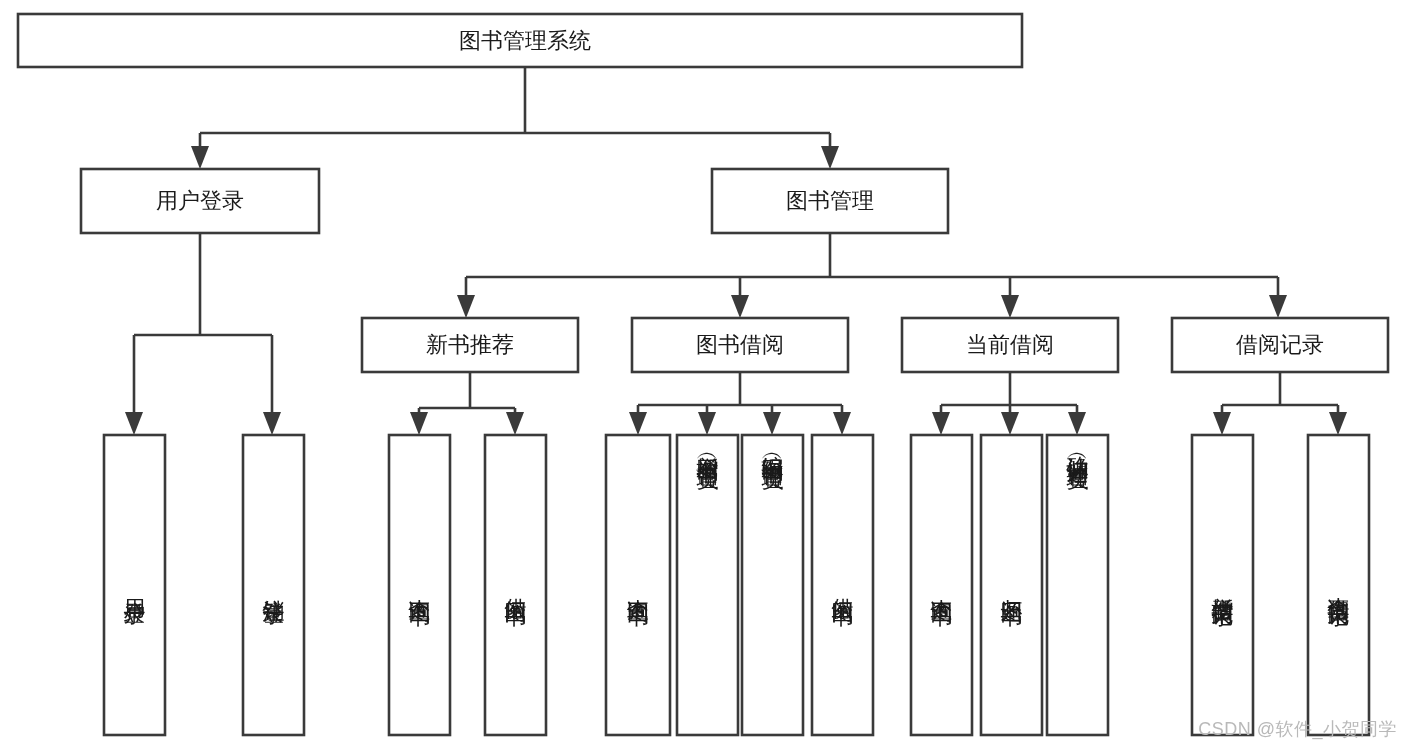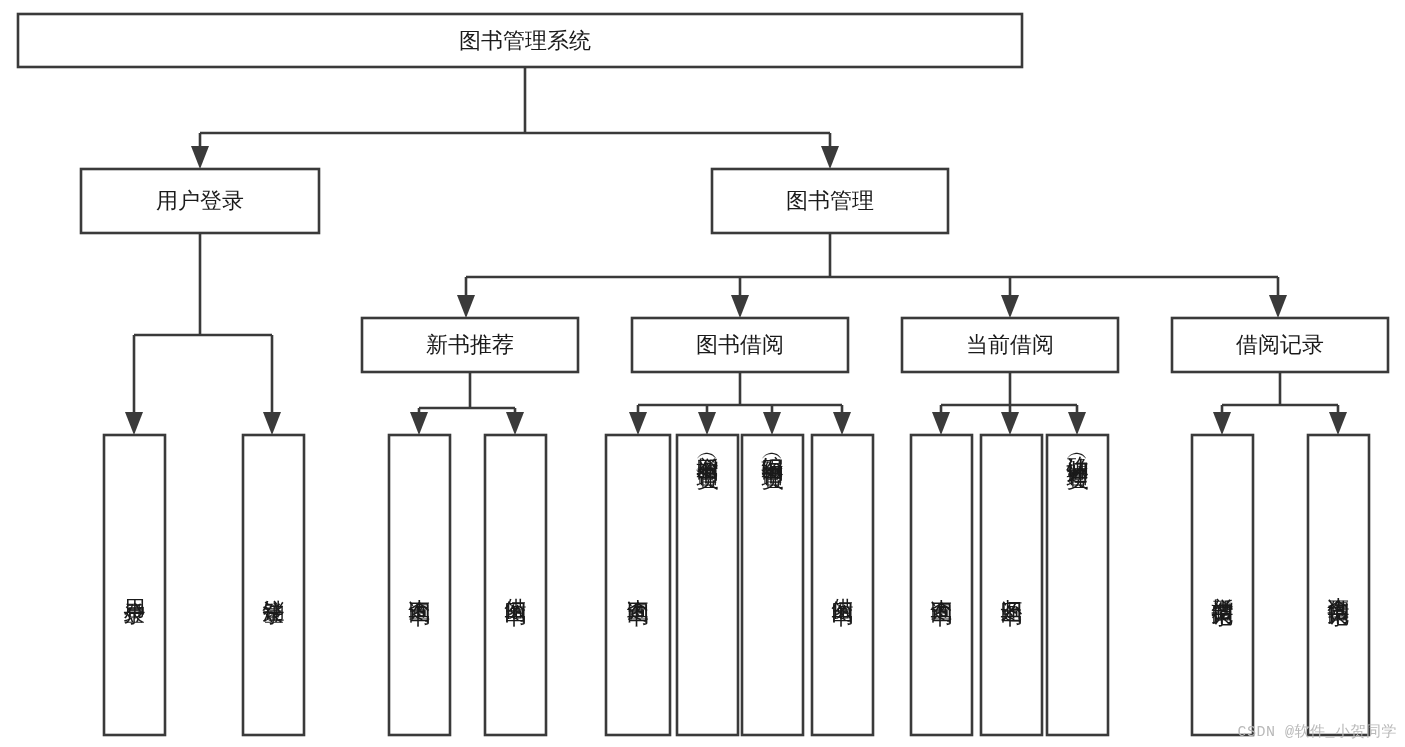--- a/index.html
+++ b/index.html
@@ -67,22 +67,22 @@
     writing-mode: vertical-rl;
     text-orientation: upright;
     letter-spacing: 2px;
     white-space: nowrap;
     text-align: center;
   }
   .watermark {
     position: absolute;
     right: 8px;
     bottom: 6px;
-    font-family: Liberation Mono, monospace;
-    font-size: 15px;
+    font-family: Liberation Sans, sans-serif;
+    font-size: 18px;
     color: #b9b9b9;
     letter-spacing: 0.5px;
     white-space: nowrap;
     user-select: none;
   }
 </style>
 </head>
 <body>
 
 <div id="diagram-root">

